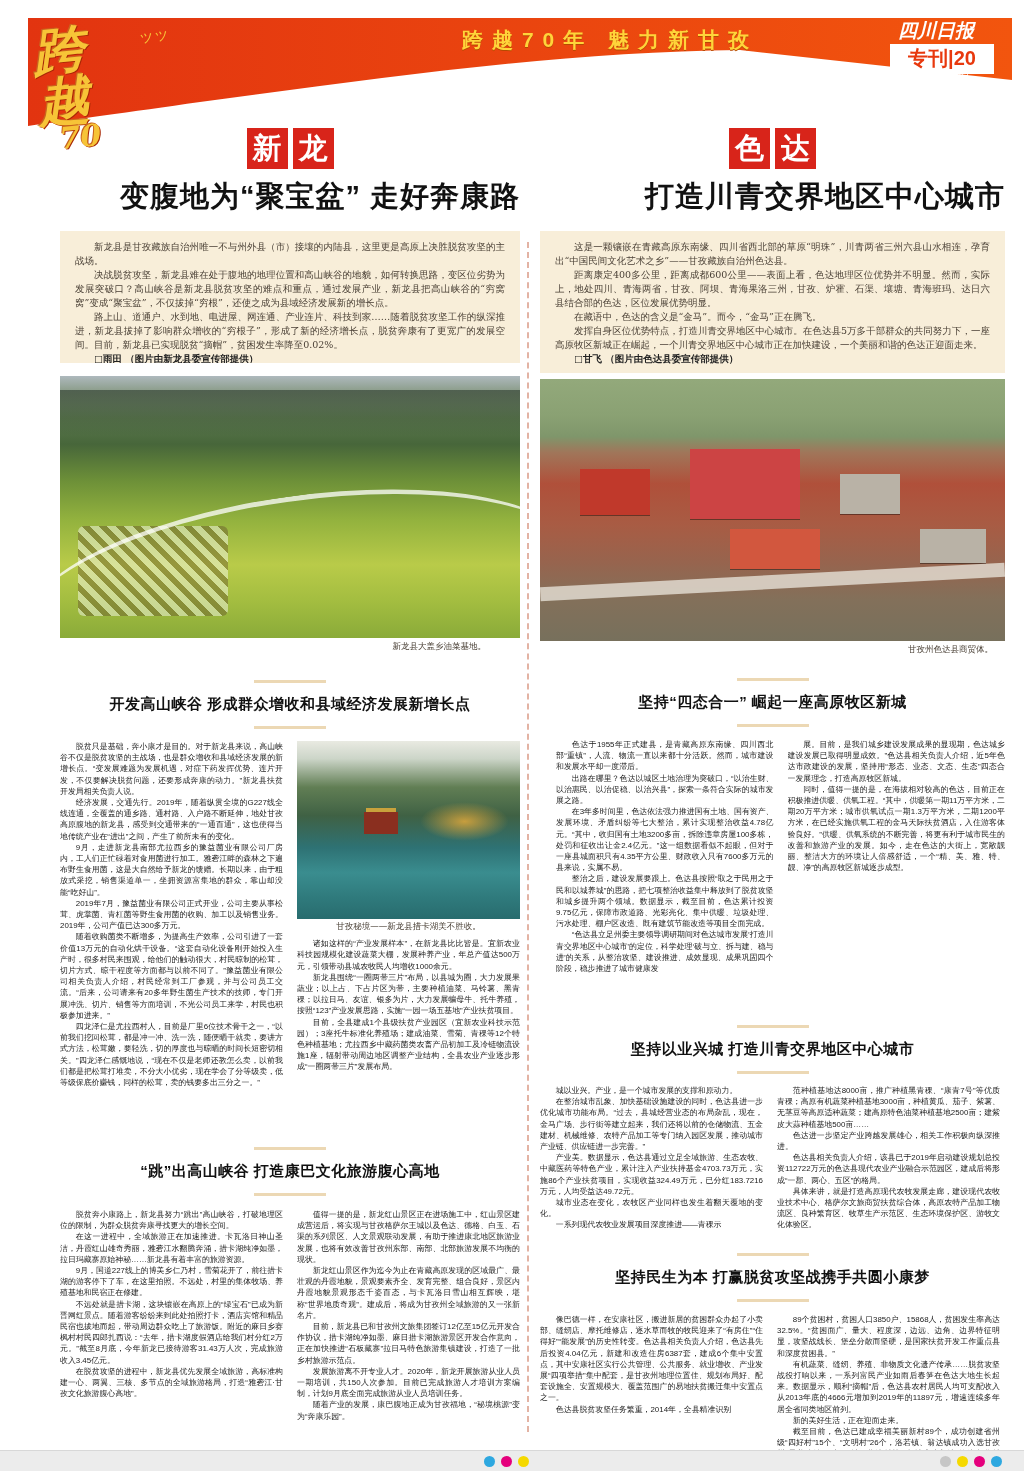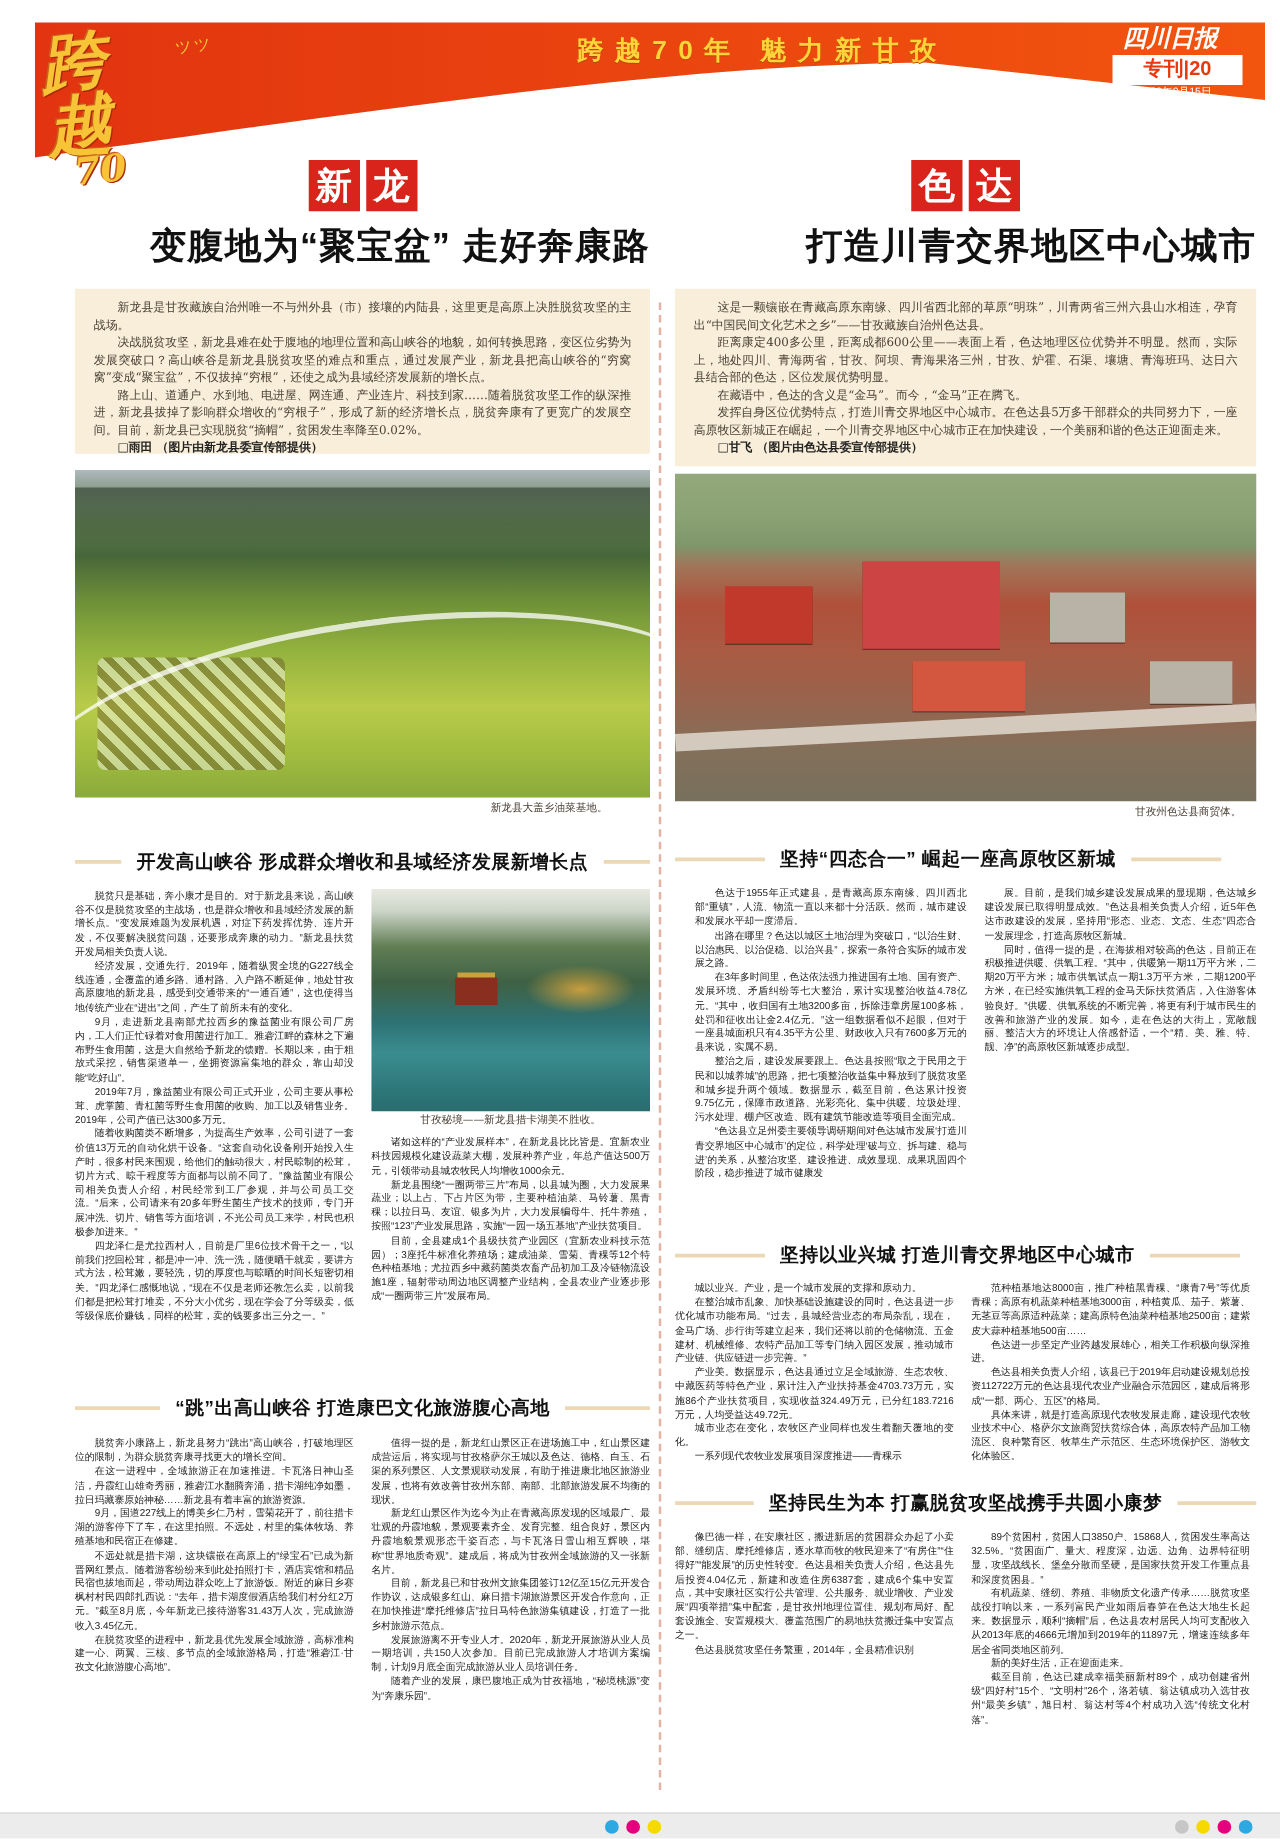--- a/index.html
+++ b/index.html
@@ -7,21 +7,21 @@
         font-family:"Liberation Sans",sans-serif;color:#1b1b1b;}
   
   .banner-svg{position:absolute;left:0;top:0;width:1024px;height:150px;}
   .banner-title{position:absolute;left:330px;top:26px;width:560px;text-align:center;
       font-size:21px;font-weight:bold;letter-spacing:9px;color:#ffd43a;
       text-shadow:0 1px 0 #b54a00;}
   .masthead{position:absolute;right:28px;top:18px;width:120px;text-align:center;
       font-family:"DejaVu Serif",serif;font-style:italic;font-weight:bold;
       font-size:19px;color:#fff;}
   .edition{position:absolute;right:30px;top:44px;width:104px;text-align:center;
-      background:#fff;color:#e8380d;font-weight:bold;font-size:16px;padding:1px 0 2px;}
+      background:#fff;color:#e8380d;font-weight:bold;font-size:20px;padding:1px 0 2px;}
   .dateblock{position:absolute;right:34px;top:68px;width:100px;text-align:center;
       color:#fff;font-size:8.5px;line-height:11px;}
   .logo{position:absolute;left:38px;top:22px;width:120px;height:160px;
       font-family:"DejaVu Serif",serif;font-weight:bold;color:#f7c437;
       text-shadow:1px 1px 0 #a82806,-1px -1px 0 #c9641e;transform:rotate(-6deg);}
   .logo .ch{display:block;font-size:52px;line-height:50px;font-style:italic;}
   .logo .num{display:block;font-size:30px;font-style:italic;color:#f7c437;line-height:26px;margin-left:18px;}
   .birds{position:absolute;left:140px;top:28px;color:#f7c437;font-size:13px;letter-spacing:2px;transform:rotate(-8deg);}
   
   .half{position:absolute;top:128px;width:465px;}
@@ -34,21 +34,21 @@
       font-size:29px;display:flex;align-items:center;justify-content:center;}
   .headline{margin-top:8px;text-align:right;font-size:29px;font-weight:bold;
       letter-spacing:1px;color:#111;}
   .introbox{margin-top:14px;background:#f8eed9;padding:9px 15px;overflow:hidden;
       font-family:"DejaVu Serif",serif;color:#4a4036;font-size:9.5px;line-height:14px;}
   .introbox p{margin:0;text-indent:2em;text-align:justify;}
   .byline{margin-top:5px;font-weight:bold;color:#222;font-style:normal;text-indent:0;}
   .photo{position:relative;width:100%;overflow:hidden;}
   .caption{font-family:"DejaVu Serif",serif;font-size:8.5px;color:#4a4036;
       text-align:right;padding:3px 34px 0 0;}
-  .sect-head{display:flex;align-items:center;justify-content:flex-start;gap:12px;margin:0;}
+  .sect-head{display:flex;align-items:center;justify-content:flex-start;gap:12px;margin:0;flex-direction:column;}
   .sect-head .ttl{font-size:15px;font-weight:bold;color:#111;letter-spacing:.5px;white-space:nowrap;}
   .rule{width:72px;height:3px;background:#ecd8b4;}
   .cols{display:flex;gap:14px;overflow:hidden;}
   .col{width:223px;overflow:hidden;font-size:7.9px;line-height:11.2px;color:#222;}
   .col p{margin:0;text-indent:2em;text-align:justify;}
   .inset-caption{font-family:"DejaVu Serif",serif;font-size:8.5px;color:#4a4036;
       text-align:center;margin:2px 0 6px;}
   
   .ph-left-main{height:262px;background:
       linear-gradient(180deg,#aeb9bd 0%,#84977f 7%,#5d7a50 16%,#47663a 26%,
@@ -168,21 +168,21 @@
       <div class="col">
           <p>脱贫奔小康路上，新龙县努力“跳出”高山峡谷，打破地理区位的限制，为群众脱贫奔康寻找更大的增长空间。</p>
           <p>在这一进程中，全域旅游正在加速推进。卡瓦洛日神山圣洁，丹霞红山雄奇秀丽，雅砻江水翻腾奔涌，措卡湖纯净如墨，拉日玛藏寨原始神秘……新龙县有着丰富的旅游资源。</p>
           <p>9月，国道227线上的博美乡仁乃村，雪菊花开了，前往措卡湖的游客停下了车，在这里拍照。不远处，村里的集体牧场、养殖基地和民宿正在修建。</p>
           <p>不远处就是措卡湖，这块镶嵌在高原上的“绿宝石”已成为新晋网红景点。随着游客纷纷来到此处拍照打卡，酒店宾馆和精品民宿也拔地而起，带动周边群众吃上了旅游饭。附近的麻日乡赛枫村村民四郎扎西说：“去年，措卡湖度假酒店给我们村分红2万元。”截至8月底，今年新龙已接待游客31.43万人次，完成旅游收入3.45亿元。</p>
           <p>在脱贫攻坚的进程中，新龙县优先发展全域旅游，高标准构建一心、两翼、三核、多节点的全域旅游格局，打造“雅砻江·甘孜文化旅游腹心高地”。</p>
         </div>
       <div class="col">
           <p>值得一提的是，新龙红山景区正在进场施工中，红山景区建成营运后，将实现与甘孜格萨尔王城以及色达、德格、白玉、石渠的系列景区、人文景观联动发展，有助于推进康北地区旅游业发展，也将有效改善甘孜州东部、南部、北部旅游发展不均衡的现状。</p>
           <p>新龙红山景区作为迄今为止在青藏高原发现的区域最广、最壮观的丹霞地貌，景观要素齐全、发育完整、组合良好，景区内丹霞地貌景观形态千姿百态，与卡瓦洛日雪山相互辉映，堪称“世界地质奇观”。建成后，将成为甘孜州全域旅游的又一张新名片。</p>
-          <p>目前，新龙县已和甘孜州文旅集团签订12亿至15亿元开发合作协议，达成银多红山、麻日措卡湖旅游景区开发合作意向，正在加快推进“摩托维修店”拉日马特色旅游集镇建设，打造了一批乡村旅游示范点。</p>
+          <p>目前，新龙县已和甘孜州文旅集团签订12亿至15亿元开发合作协议，措卡湖纯净如墨、麻日措卡湖旅游景区开发合作意向，正在加快推进“石板藏寨”拉日马特色旅游集镇建设，打造了一批乡村旅游示范点。</p>
           <p>发展旅游离不开专业人才。2020年，新龙开展旅游从业人员一期培训，共150人次参加。目前已完成旅游人才培训方案编制，计划9月底全面完成旅游从业人员培训任务。</p>
           <p>随着产业的发展，康巴腹地正成为甘孜福地，“秘境桃源”变为“奔康乐园”。</p>
         </div>
     </div>
   </div>
 
   <div class="half right">
     <div class="tagrow">
       <div class="tagbox">色</div>
       <div class="tagbox">达</div>

